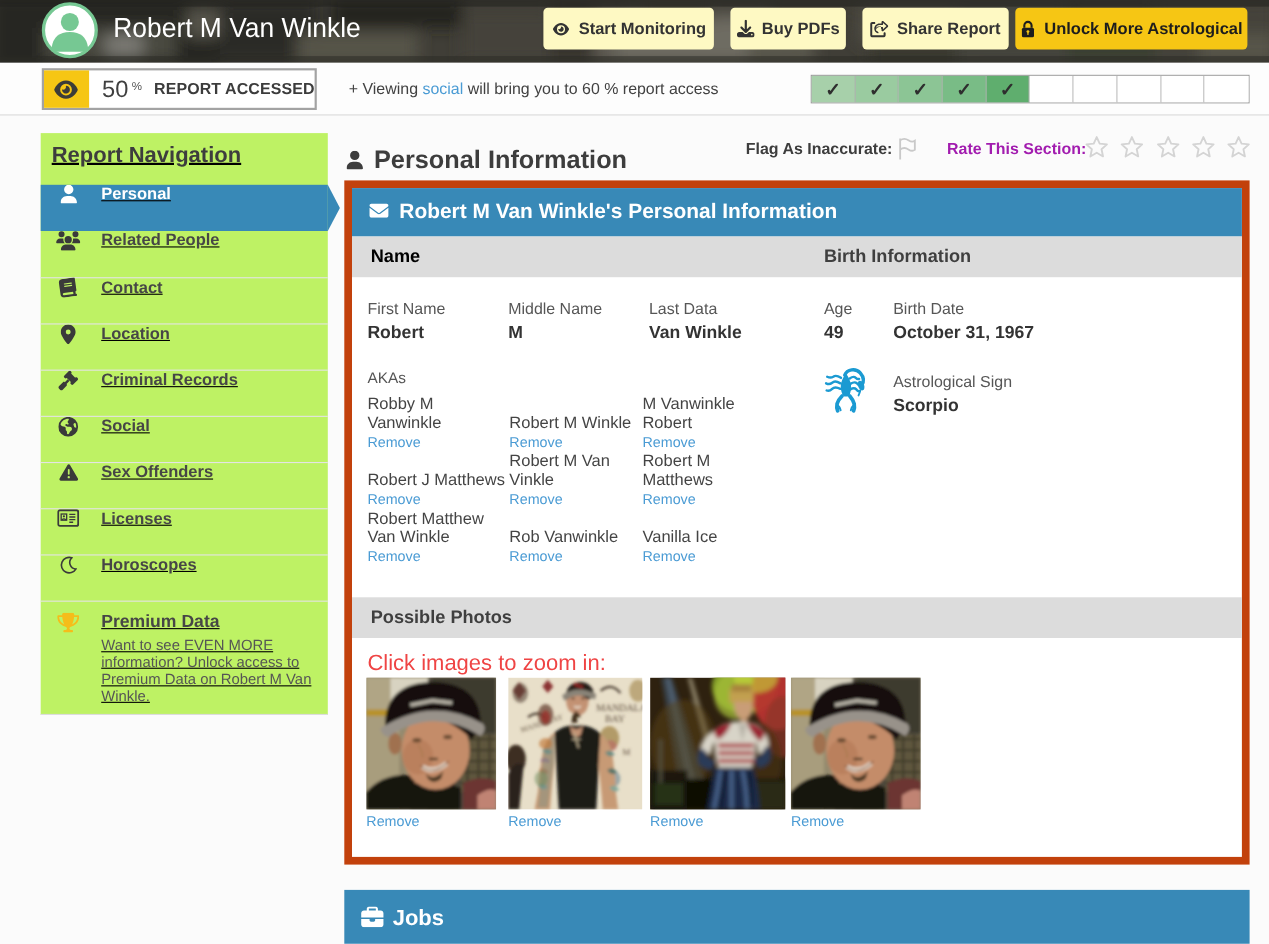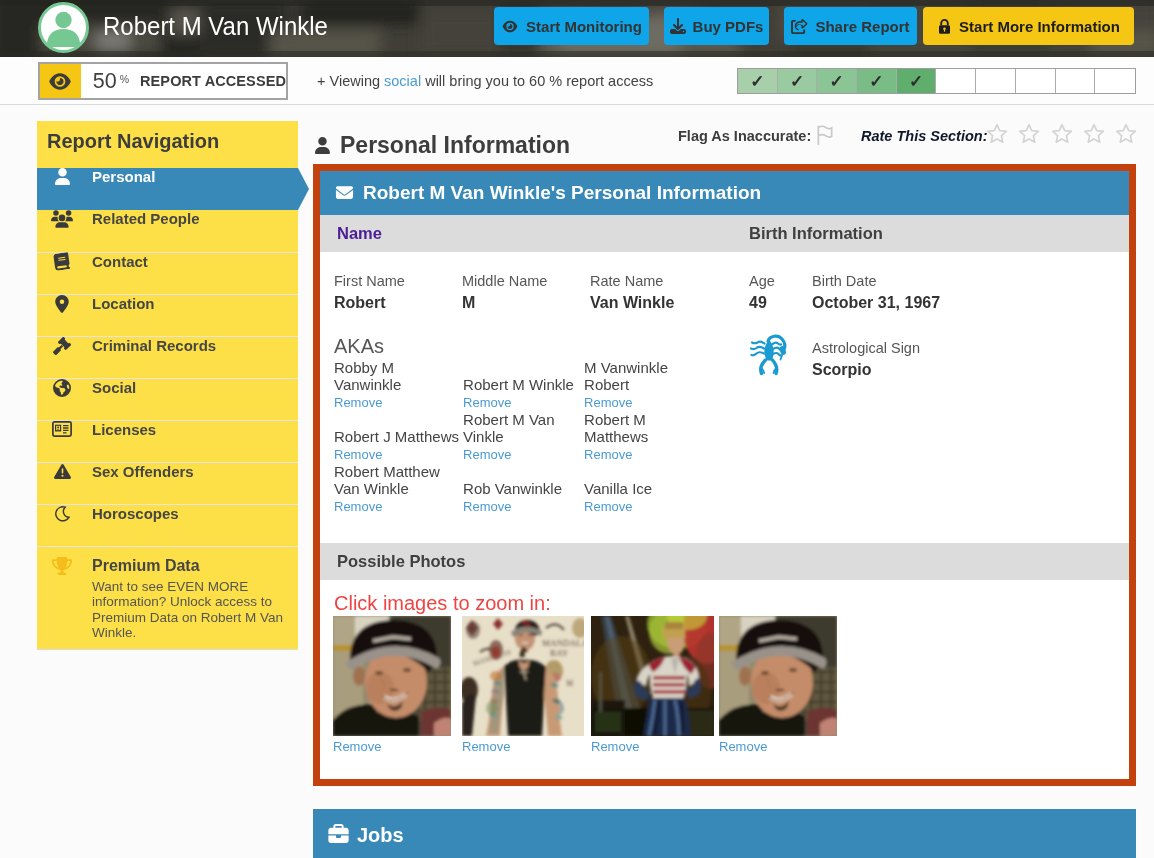--- a/index.html
+++ b/index.html
@@ -6,42 +6,42 @@
 html,body { width:1154px; height:858px; overflow:hidden; background:#fbfbfb;
   font-family:"Liberation Sans", sans-serif; }
 #page { position:relative; width:1154px; height:858px; }
 
 
 #hero { position:absolute; top:0; left:0; width:1154px; height:57px; overflow:hidden; background:#34322c; }
 #hero svg.bg { position:absolute; top:0; left:0; }
 #avatar { position:absolute; top:2px; left:38px; width:51px; height:51px; border-radius:50%;
   background:#fff; border:3px solid #76c893; }
 #hero h1 { position:absolute; left:103px; top:12px; color:#fff; font-size:25px; font-weight:400; transform:scaleX(0.96); transform-origin:left; white-space:nowrap; }
-.hbtn { position:absolute; top:7px; height:38px; background:#0ea5e9; border-radius:4px;
+.hbtn { position:absolute; top:7px; height:38px; background:#fef9c3; border-radius:4px;
   color:#333; font-size:15px; font-weight:700; display:flex; align-items:center; justify-content:center; gap:7px; }
 .hbtn.yellow { background:#f6c614; color:#1d1d1d; }
 .hbtn svg { flex:0 0 auto; }
 
 
 #row2 { position:absolute; top:57px; left:0; width:1154px; height:48px; background:#fdfdfd; border-bottom:1px solid #d9d9d9; }
 #accessbox { position:absolute; left:38px; top:5px; width:250px; height:38px; background:#fff;
   border:2px solid #a3a3a3; display:flex; align-items:center; white-space:nowrap; }
 #accessbox .eyebox { width:46px; height:34px; background:#f6c614; display:flex; align-items:center; justify-content:center; }
 #accessbox .pct { font-size:21.5px; font-weight:400; color:#3f3f3f; margin-left:12px; }
 #accessbox .pctsign { font-size:10.5px; font-weight:400; color:#555; align-self:flex-start; margin-top:9px; margin-left:3px; }
 #accessbox .lab { font-size:14.5px; font-weight:700; color:#3c3c3c; letter-spacing:0.1px; margin-left:11px; }
 #viewingtxt { position:absolute; left:317px; top:16px; font-size:14.5px; color:#424242; }
 #viewingtxt a { color:#4a9bd4; text-decoration:none; }
 #squares { position:absolute; left:737px; top:11px; display:flex; border:1px solid #9e9e9e; }
 #squares .sq { width:39.7px; height:24px; background:#fff; border-right:1px solid #ababab;
   display:flex; align-items:center; justify-content:center; font-size:17px; font-weight:700; color:#2e2e2e; }
 #squares .sq:last-child { border-right:none; }
 
 
-#sidebar { position:absolute; left:37px; top:121px; width:261px; background:#fde047; }
+#sidebar { position:absolute; left:37px; top:121px; width:261px; background:#bef264;text-decoration:underline; }
 #sidebar h2 { font-size:20px; font-weight:700; color:#3d3d3d; padding:9px 0 15px 10px; }
 .nav { list-style:none; }
 .nav li { position:relative; height:42px; display:flex; align-items:flex-start; border-top:1px solid #e4e4e4; }
 .nav li .ico { width:26px; margin-left:12px; display:flex; justify-content:center; }
 .nav li .txt { margin-left:17px; font-size:15px; font-weight:700; color:#464646; }
 .nav li.active { background:#3889b7; border-top:none; }
 .nav li.active + li { border-top:none; }
 .nav li.active .txt { color:#fff; }
 .nav li.active:after { content:""; position:absolute; right:-11px; top:0;
   border-top:21px solid transparent; border-bottom:21px solid transparent; border-left:11px solid #3889b7; }
@@ -51,42 +51,42 @@
 #premium .ptitle { margin-left:17px; font-size:16px; font-weight:700; color:#464646; }
 #premium p { margin:4px 0 0 55px; width:196px; font-size:13.5px; color:#555; line-height:15.3px; }
 
 
 #main { position:absolute; left:313px; top:110px; width:823px; }
 #h1row { position:relative; height:54px; }
 #h1row .title { position:absolute; left:2px; top:22px; font-size:23px; font-weight:700; color:#3d3d3d;
   display:flex; align-items:center; gap:10px; }
 #h1row .flag { position:absolute; left:365px; top:18px; font-size:14.5px; font-weight:700; color:#3d3d3d; }
 #h1row .flagico { position:absolute; left:502px; top:14px; }
-#h1row .rate { position:absolute; left:548px; top:18px; font-size:14.5px; font-weight:700; color:#0f172a;font-style:italic; }
+#h1row .rate { position:absolute; left:548px; top:18px; font-size:14.5px; font-weight:700; color:#a21caf; }
 #h1row .stars { position:absolute; left:673px; top:12px; display:flex; gap:10.3px; }
 
 .panel { background:#fff; border:7px solid #c2410c; }
 .bluebar { height:44px; background:#3889b7; color:#fff; display:flex; align-items:center; }
 .bluebar .ic { margin-left:15px; }
 .bluebar .t { margin-left:9px; font-size:19px; font-weight:700; }
 .grayrow { height:37px; background:#dcdcdc; display:flex; }
 .grayrow .g1 { width:412px; display:flex; align-items:center; padding-left:17px;
-  font-size:16.5px; font-weight:700; color:#4c1d95; }
+  font-size:16.5px; font-weight:700; color:#000000; }
 .grayrow .g2 { flex:1; display:flex; align-items:center; padding-left:17px;
   font-size:16.5px; font-weight:700; color:#3f3f3f; }
 .grayrow.single { padding-left:17px; align-items:center; font-size:16.5px; font-weight:700; color:#3f3f3f;text-align:right; }
 
 #infobody { position:relative; height:291px; }
 .flabel { font-size:14.5px; color:#565656; }
 .fvalue { font-size:16px; font-weight:700; color:#333; margin-top:5px; }
 #fieldrow1 { position:absolute; left:14px; top:21px; display:flex; }
 #fieldrow1 .fc { width:128px; }
 #agerow { position:absolute; left:429px; top:21px; display:flex; }
 #agerow .fc1 { width:63px; }
-#akalabel { position:absolute; left:14px; top:83px; font-size:20px; color:#565656; }
+#akalabel { position:absolute; left:14px; top:83px; font-size:14px; color:#565656; }
 #akatable { position:absolute; left:14px; top:107px; border-collapse:collapse; }
 #akatable td { vertical-align:bottom; padding:0 4px 0 0; height:52px; }
 #akatable td.c1 { width:125px; } #akatable td.c2 { width:121px; } #akatable td.c3 { width:120px; }
 #akatable .nm { font-size:15px; color:#444; line-height:17px; white-space:nowrap; }
 #akatable a { font-size:13px; color:#4a9bd4; text-decoration:none; }
 #astro { position:absolute; left:429px; top:81px; }
 #astro .scorp { position:absolute; left:0; top:0; }
 #astro .al { position:absolute; left:63px; top:7px; width:200px; }
 
 #photosbody { position:relative; height:199px; }
@@ -165,21 +165,21 @@
       </div>
     <div class="hbtn yellow" style="left:923px;width:211px;">
         <svg width="15" height="17" viewBox="0 0 15 17">
           <g>
             <path d="M4.2 7.2 L4.2 5.2 a3.3 3.3 0 0 1 6.6 0 L10.8 7.2" fill="none" stroke="#1d1d1d" stroke-width="1.9"></path>
             <rect x="2" y="7.2" width="11" height="8.6" rx="1.4" fill="#1d1d1d"></rect>
             <circle cx="7.5" cy="10.7" r="1.3" fill="#f6c614"></circle>
             <rect x="6.9" y="11.3" width="1.2" height="2.4" fill="#f6c614"></rect>
           </g>
         </svg>
-        <span>Start More Information</span>
+        <span>Unlock More Astrological</span>
       </div>
   </div>
 
   <div id="row2">
     <div id="accessbox">
       <div class="eyebox">
           <svg width="26" height="19" viewBox="0 0 576 512">
             <path fill="#3c3c38" d="M288 32c-80.8 0-145.5 36.8-192.6 80.6C48.6 156 17.3 208 2.5 243.7c-3.3 7.9-3.3 16.7 0 24.6C17.3 304 48.6 356 95.4 399.4C142.5 443.2 207.2 480 288 480s145.5-36.8 192.6-80.6c46.8-43.5 78.1-95.4 93-131.1c3.3-7.9 3.3-16.7 0-24.6c-14.9-35.7-46.2-87.7-93-131.1C433.5 68.8 368.8 32 288 32zM144 256a144 144 0 1 1 288 0 144 144 0 1 1 -288 0zm144-64c0 35.3-28.7 64-64 64c-7.1 0-13.9-1.2-20.3-3.3c-5.5-1.8-11.9 1.6-11.7 7.4c.3 6.9 1.3 13.8 3.2 20.7c13.7 51.2 66.4 81.6 117.6 67.9s81.6-66.4 67.9-117.6c-11.1-41.5-47.8-69.4-88.6-71.1c-5.8-.2-9.2 6.1-7.4 11.7c2.1 6.4 3.3 13.2 3.3 20.3z"></path>
           </svg>
         </div>
@@ -248,39 +248,39 @@
       <li>
           <span class="ico">
             <svg width="18" height="18" viewBox="0 0 512 512">
               <path fill="#3a3a3a" d="M57.7 193l9.4 16.4c8.3 14.5 21.9 25.2 38 29.8L163 255.7c17.2 4.9 29 20.6 29 38.5l0 39.9c0 11 6.2 21 16 25.9s16 14.9 16 25.9l0 39c0 15.6 14.9 26.9 29.9 22.6c16.1-4.6 28.6-17.5 32.7-33.8l2.8-11.2c4.2-16.8 15.2-31.2 30.3-39.7l8.1-4.6c15-8.5 24.2-24.5 24.2-41.7l0-8.3c0-12.7-5.1-24.9-14.1-33.9l-3.9-3.9c-9-9-21.2-14.1-33.9-14.1L257 256c-11.1 0-22.1-2.9-31.8-8.4l-34.5-19.7c-4.3-2.5-7.6-6.5-9.2-11.2c-3.2-9.6 1.1-20 10.2-24.5l5.9-3c6.6-3.3 14.3-3.9 21.3-1.5l23.2 7.7c8.2 2.7 17.2-.4 21.9-7.5c4.7-7 4.2-16.3-1.2-22.8l-13.6-16.3c-10-12-9.9-29.5 .3-41.3l15.7-18.3c8.8-10.3 10.2-25 3.5-36.7l-2.4-4.2c-3.5-.2-6.9-.3-10.4-.3C163.1 48 84.4 108.9 57.7 193zM464 256c0-36.8-9.6-71.4-26.4-101.5L412 164.8c-15.7 6.3-23.8 23.8-18.5 39.8l16.9 50.7c3.5 10.4 12 18.3 22.6 20.9l29.1 7.3c1.2-9 1.8-18.2 1.8-27.5zM0 256a256 256 0 1 1 512 0A256 256 0 1 1 0 256z"></path>
             </svg>
           </span>
           <span class="txt">Social</span>
         </li>
       <li>
           <span class="ico">
+            <svg width="19" height="17" viewBox="0 0 512 512">
+              <path fill="#3a3a3a" d="M256 32c14.2 0 27.3 7.5 34.5 19.8l216 368c7.3 12.4 7.3 27.7 .2 40.1S486.3 480 472 480L40 480c-14.3 0-27.6-7.7-34.7-20.1s-7-27.8 .2-40.1l216-368C228.7 39.5 241.8 32 256 32zm0 128c-13.3 0-24 10.7-24 24l0 112c0 13.3 10.7 24 24 24s24-10.7 24-24l0-112c0-13.3-10.7-24-24-24zm32 224a32 32 0 1 0 -64 0 32 32 0 1 0 64 0z"></path>
+            </svg>
+          </span>
+          <span class="txt">Sex Offenders</span>
+        </li>
+      <li>
+          <span class="ico">
             <svg width="20" height="16" viewBox="0 0 20 16">
               <g fill="none" stroke="#3a3a3a">
                 <rect x="0.9" y="0.9" width="18.2" height="14.2" rx="1.6" stroke-width="1.7"></rect>
                 <rect x="3.6" y="4.3" width="5" height="5.6" stroke-width="1.2"></rect>
                 <circle cx="6.1" cy="6.4" r="1" fill="#3a3a3a" stroke="none"></circle>
                 <path d="M4.2 9.6 q1.9 -1.8 3.8 0" stroke-width="1"></path>
                 <path d="M11 4.6 l5.5 0 M11 7 l5.5 0 M11 9.4 l5.5 0 M11 11.8 l3.5 0" stroke-width="1.3"></path>
               </g>
             </svg>
           </span>
           <span class="txt">Licenses</span>
-        </li>
-      <li>
-          <span class="ico">
-            <svg width="19" height="17" viewBox="0 0 512 512">
-              <path fill="#3a3a3a" d="M256 32c14.2 0 27.3 7.5 34.5 19.8l216 368c7.3 12.4 7.3 27.7 .2 40.1S486.3 480 472 480L40 480c-14.3 0-27.6-7.7-34.7-20.1s-7-27.8 .2-40.1l216-368C228.7 39.5 241.8 32 256 32zm0 128c-13.3 0-24 10.7-24 24l0 112c0 13.3 10.7 24 24 24s24-10.7 24-24l0-112c0-13.3-10.7-24-24-24zm32 224a32 32 0 1 0 -64 0 32 32 0 1 0 64 0z"></path>
-            </svg>
-          </span>
-          <span class="txt">Sex Offenders</span>
         </li>
       <li>
           <span class="ico">
             <svg width="17" height="18" viewBox="0 0 20 20">
               <path fill="none" stroke="#3a3a3a" stroke-width="1.7" d="M13.2 1.9 A 8.3 8.3 0 1 0 17.6 13.9 A 7.0 7.0 0 0 1 13.2 1.9 Z"></path>
             </svg>
           </span>
           <span class="txt">Horoscopes</span>
         </li>
     </ul>
@@ -344,21 +344,21 @@
         <div id="fieldrow1">
           <div class="fc">
               <div class="flabel">First Name</div>
               <div class="fvalue">Robert</div>
             </div>
           <div class="fc">
               <div class="flabel">Middle Name</div>
               <div class="fvalue">M</div>
             </div>
           <div class="fc">
-              <div class="flabel">Rate Name</div>
+              <div class="flabel">Last Data</div>
               <div class="fvalue">Van Winkle</div>
             </div>
         </div>
         <div id="agerow">
           <div class="fc1">
               <div class="flabel">Age</div>
               <div class="fvalue">49</div>
             </div>
           <div>
               <div class="flabel">Birth Date</div>

